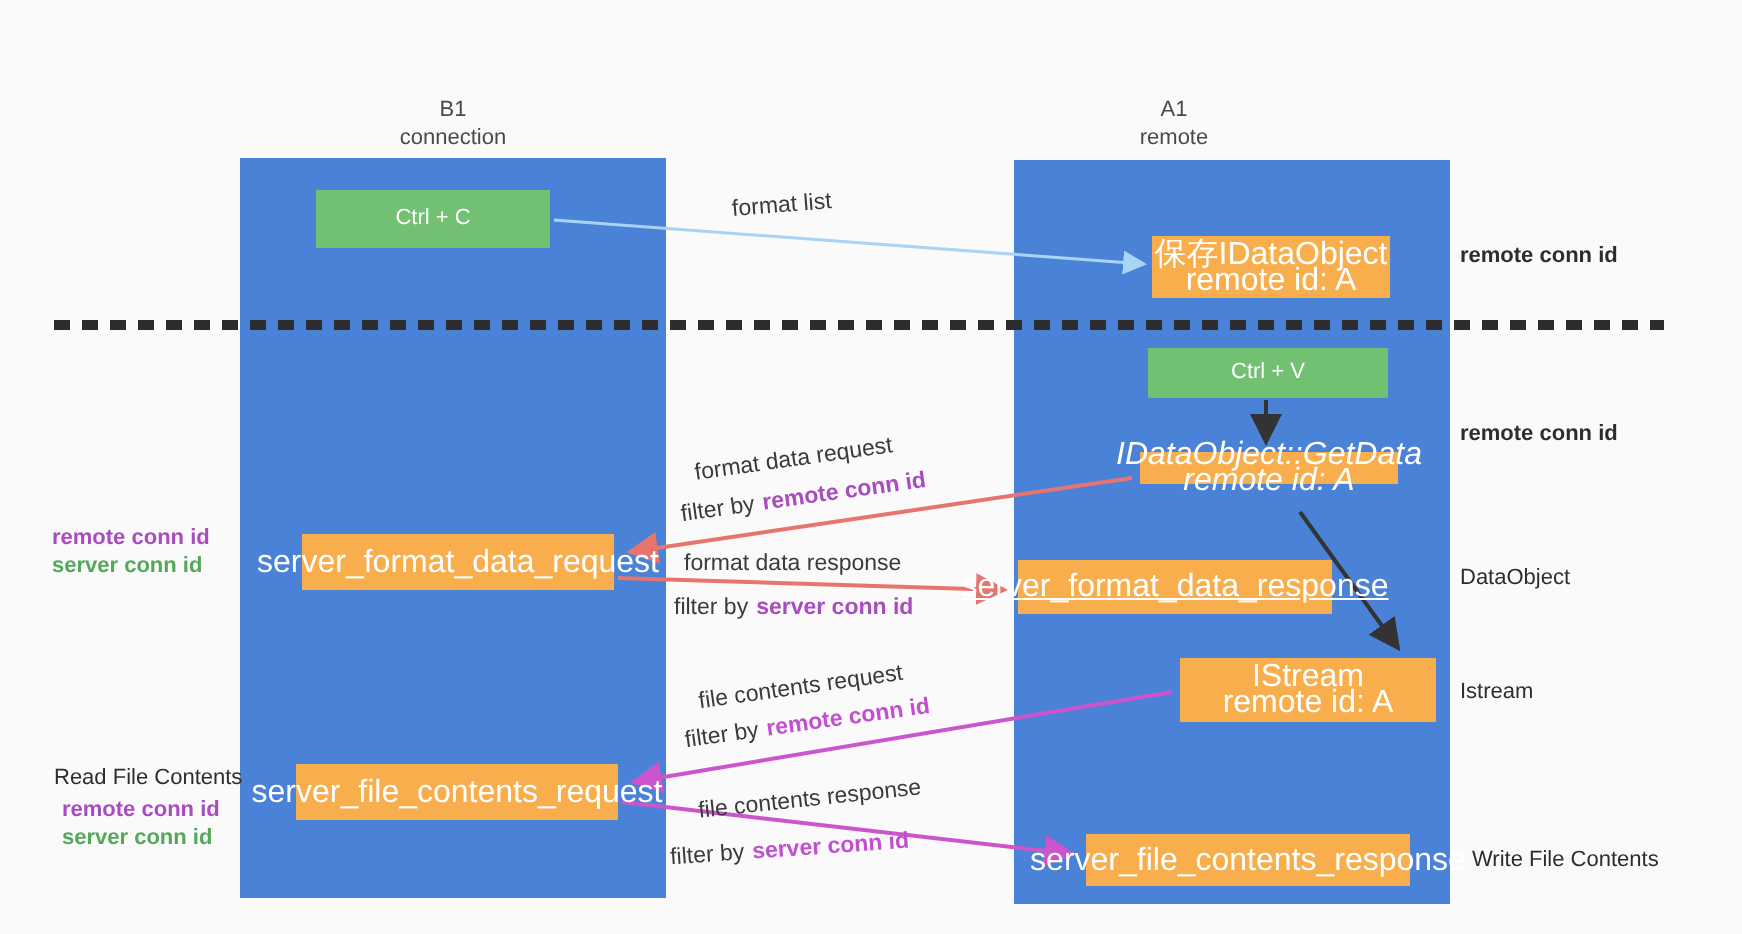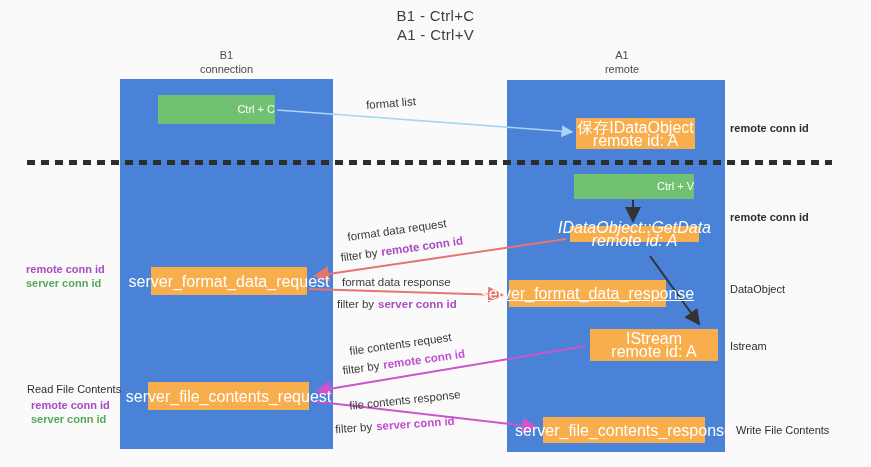--- a/index.html
+++ b/index.html
@@ -4,27 +4,27 @@
 <style>
   html,body{margin:0;padding:0;}
   body{background:var(--background,#fafafa);font-family:"Liberation Sans","DejaVu Sans",sans-serif;}
   .canvas{position:relative;width:871px;height:467px;background:var(--background,#fafafa);overflow:hidden;}
   .title{position:absolute;left:0;top:6px;width:100%;text-align:center;font-size:15px;line-height:19px;color:#3f3f3f;letter-spacing:.3px;}
   .lane{position:absolute;background:var(--lane,#4a82d8);}
   .lane-left{left:120px;top:79px;width:213px;height:370px;}
   .lane-right{left:507px;top:80px;width:218px;height:372px;}
   .lane-header{position:absolute;text-align:center;font-size:11px;line-height:14px;color:#4a4a4a;}
   .lh-left{left:120px;top:48px;width:213px;}
-  .lh-right{left:513px;top:48px;width:218px;}
+  .lh-right{left:478px;top:48px;width:218px;}
   .divider{position:absolute;left:27px;top:160px;width:805px;height:5px;
     background:repeating-linear-gradient(to right,var(--divider,#2d2d2d) 0 8px,transparent 8px 14px);}
   .node{position:absolute;display:flex;flex-direction:column;align-items:center;justify-content:center;
     color:#fff;text-align:center;font-size:16px;line-height:13px;}
   .orange{background:var(--node_orange,#f9ae4e);}
-  .green{background:var(--node_green,#72c173);font-size:11px;align-items:flex-end;}
+  .green{background:var(--node_green,#72c173);font-size:11px;}
   .arrows{position:absolute;left:0;top:0;width:871px;height:467px;pointer-events:none;}
   .ln-blue{stroke:var(--arrow_blue,#a9d4f3);stroke-width:1.5;}
   .ln-red{stroke:var(--arrow_red,#e6756f);stroke-width:2;}
   .ln-mag{stroke:var(--arrow_magenta,#cc55cc);stroke-width:2;}
   .ln-blk{stroke:var(--arrow_black,#333);stroke-width:2;}
   .mk-blue{fill:var(--arrow_blue,#a9d4f3);} .mk-red{fill:var(--arrow_red,#e6756f);}
   .mk-mag{fill:var(--arrow_magenta,#cc55cc);} .mk-blk{fill:var(--arrow_black,#333);}
   .flabel{position:absolute;white-space:nowrap;font-size:11.5px;color:#3a3a3a;}
   .filter-first{margin-right:4px;}
   .purple{color:var(--text_purple,#a84cc0);font-weight:bold;}
@@ -32,24 +32,20 @@
   .greentx{color:var(--text_green,#55a858);font-weight:bold;}
   .side{position:absolute;white-space:nowrap;font-size:11px;color:#2d2d2d;}
   .side.bold{font-weight:bold;}
   .pair{line-height:14px;font-weight:bold;}
 </style>
 </head>
 <body>
 
 <div class="canvas">
 
-  <div class="title">
-    <div>B1 - Ctrl+C</div>
-    <div>A1 - Ctrl+V</div>
-  </div>
 
   <div class="lane-header lh-left">
     <div>B1</div>
     <div>connection</div>
   </div>
   <div class="lane-header lh-right">
     <div>A1</div>
     <div>remote</div>
   </div>
 

